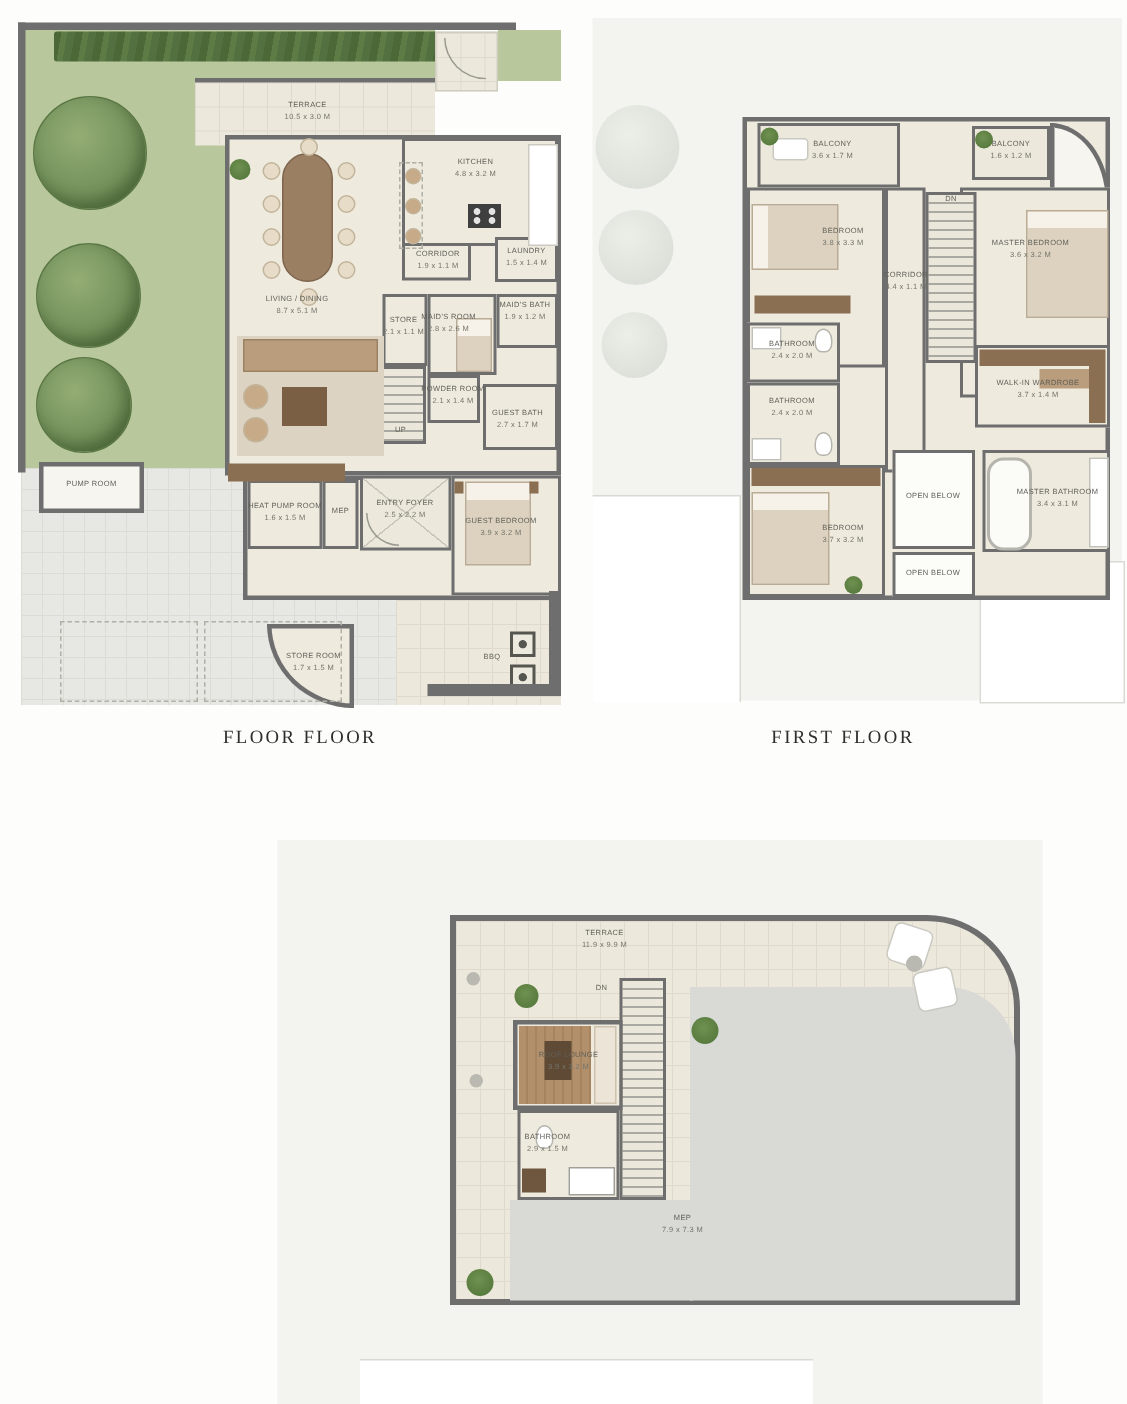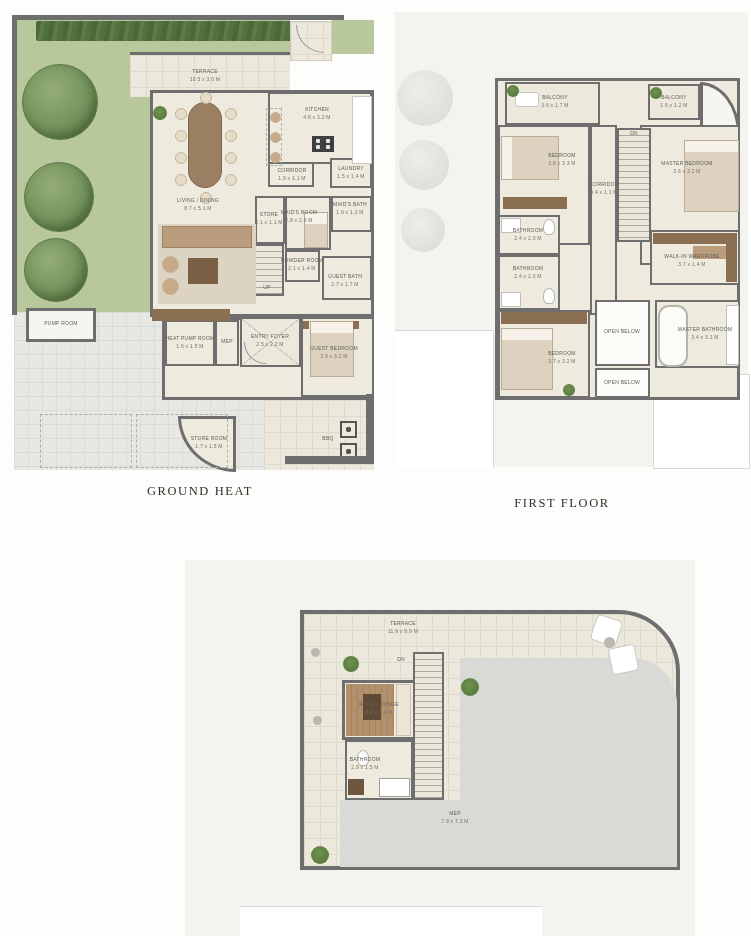--- a/index.html
+++ b/index.html
@@ -288,22 +288,22 @@
       <div class="d">3.7 x 3.2 M</div>
     </div>
     <div class="lbl" style="left:227px;top:320px;">
       <div>OPEN BELOW</div>
     </div>
     <div class="lbl" style="left:227px;top:371px;">
       <div>OPEN BELOW</div>
     </div>
   </div>
 
-  <div class="title" style="left:130px;top:484px;">GROUND HEAT</div>
-  <div class="title" style="left:492px;top:496px;">FIRST FLOOR</div>
+  <div class="title" style="left:130px;top:484px;">FLOOR FLOOR</div>
+  <div class="title" style="left:492px;top:484px;">FIRST FLOOR</div>
 
   <div class="abs" style="left:185px;top:560px;width:510px;height:376px;background:#f3f3f0;">
     <div class="white" style="left:55px;top:346px;width:302px;height:30px;border-top:1px solid #d9d9d3;"></div>
     <div class="abs pavers" style="left:115px;top:50px;width:380px;height:260px;border:4px solid #6e6e6e;border-top-right-radius:62px;"></div>
     <div class="abs" style="left:275px;top:98px;width:217px;height:209px;background:#d9d9d6;border-top-right-radius:46px;"></div>
     <div class="abs" style="left:155px;top:240px;width:122px;height:67px;background:#d9d9d6;"></div>
     <div class="room b3" style="left:157px;top:120px;width:74px;height:60px;"></div>
     <div class="woodrug" style="left:161px;top:124px;width:48px;height:52px;"></div>
     <div class="abs" style="left:178px;top:134px;width:18px;height:26px;background:#5f4a35;"></div>
     <div class="abs" style="left:211px;top:124px;width:15px;height:52px;background:#ece4d6;border:1px solid #cec2ae;"></div>

